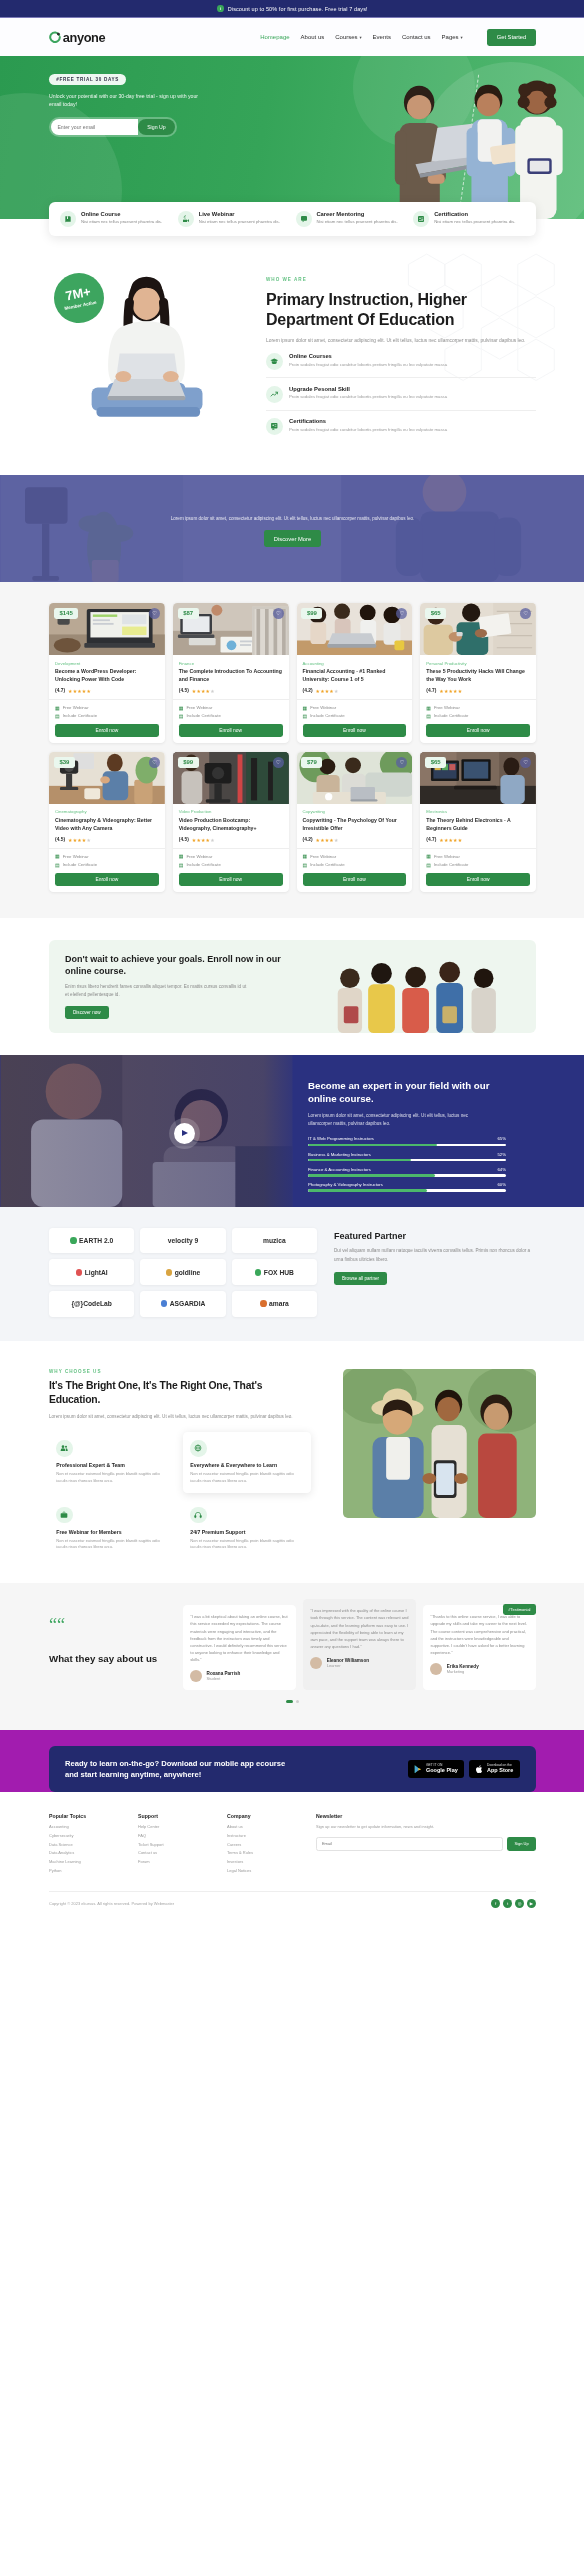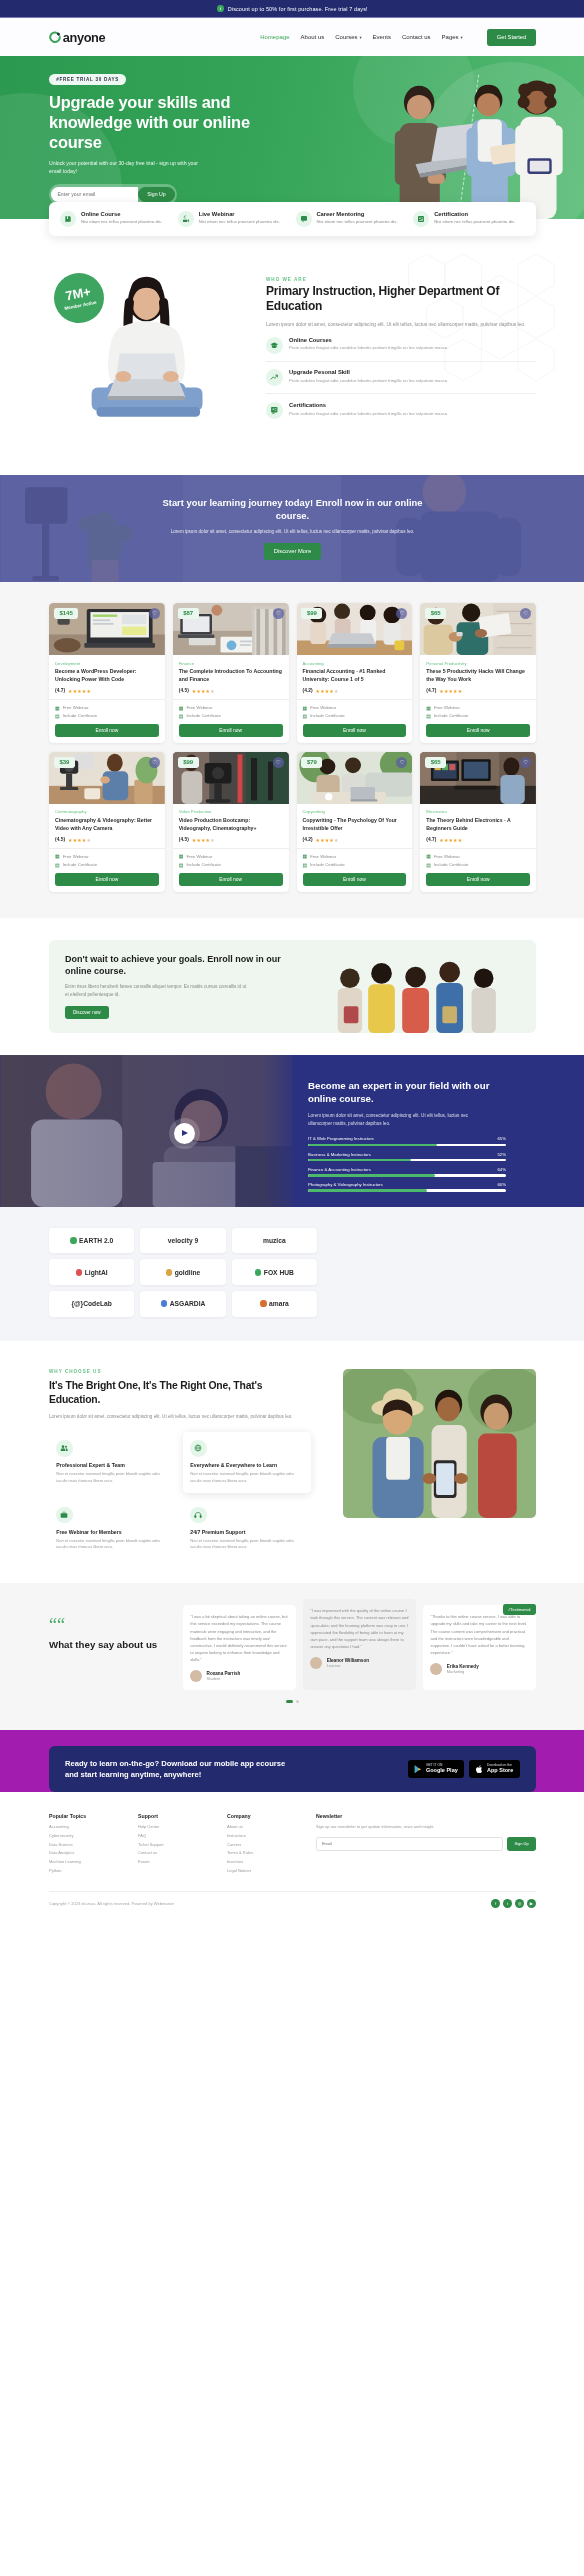--- a/index.html
+++ b/index.html
@@ -135,21 +135,21 @@
     position: absolute; left: 4.9px; top: 4.9px; width: 50px; height: 50px;
     border-radius: 50%; background: #3da55f; color: #fff;
     display: flex; flex-direction: column; align-items: center; justify-content: center;
     transform: rotate(-11deg); z-index: 4;
   }
   .badge7m .num { font-size: 12.8px; font-weight: bold; line-height: 1; }
   .badge7m .lbl { font-size: 4.6px; font-weight: bold; margin-top: 1.8px; }
   .ww-photo { position: relative; height: 183px; }
   .ww-right { flex: 1; padding-top: 8.5px; }
   .eyebrow { font-size: 4.6px; letter-spacing: 1px; color: #64c183; font-weight: bold; }
-  .ww-h2 { font-size: 12px; font-weight: bold; color: #1d1d1d; line-height: 1.3; margin-top: 2px; letter-spacing: -0.2px; }
+  .ww-h2 { font-size: 16px; font-weight: bold; color: #1d1d1d; line-height: 1.3; margin-top: 8px; letter-spacing: -0.2px; }
   .ww-p { font-size: 4.9px; color: #8d8d8d; line-height: 1.75; margin-top: 6px; }
   .ww-item { display: flex; gap: 6px; padding: 7.3px 0; border-bottom: 0.6px solid #eeeeee; }
   .ww-item:last-child { border-bottom: none; }
   .ww-item-ico {
     width: 17px; height: 17px; border-radius: 50%; background: #e4f5e9;
     flex-shrink: 0; display: flex; align-items: center; justify-content: center;
   }
   .ww-item-t { font-size: 5.8px; font-weight: bold; color: #1d1d1d; }
   .ww-item-d { font-size: 4.3px; color: #9a9a9a; line-height: 1.65; margin-top: 1.8px; }
 
@@ -264,21 +264,21 @@
   .why-ct { font-size: 5.2px; font-weight: bold; color: #1d1d1d; margin-top: 5.5px; }
   .why-cd { font-size: 4px; color: #9a9a9a; line-height: 1.7; margin-top: 3px; }
   .why-right { flex: 1; }
   .why-photo { height: 149px; border-radius: 4.9px; position: relative; overflow: hidden; }
 
   
   .testi { background: #f6f6f6; padding: 22px 0 27px; position: relative; }
   .testi-inner { width: 487px; margin: 0 auto; display: flex; gap: 12px; align-items: flex-start; }
   .testi-left { width: 122px; padding-top: 14.6px; }
   .quote-mark { font-size: 18px; color: #3da55f; line-height: .6; font-family: "Liberation Serif", serif; }
-  .testi-h { font-size: 9.7px; font-weight: bold; color: #1d1d1d; line-height: 1.3; margin-top: 8px; }
+  .testi-h { font-size: 9.7px; font-weight: bold; color: #1d1d1d; line-height: 1.3; margin-top: 22px; }
   .testi-cards { flex: 1; display: flex; gap: 7.3px; }
   .tcard { flex: 1; background: #fff; border-radius: 4.3px; padding: 8px 7.3px; }
   .tcard.mid { background: #f0f0f0; margin-top: -6px; }
   .tq { font-size: 4px; color: #8a8a8a; line-height: 1.8; }
   .tfoot { display: flex; align-items: center; gap: 4.3px; margin-top: 6.7px; }
   .tav { width: 12px; height: 12px; border-radius: 50%; background: #d3bba4; }
   .tname { font-size: 4.6px; font-weight: bold; color: #1d1d1d; }
   .trole { font-size: 4px; color: #9a9a9a; margin-top: 0.6px; }
   .badge-right {
     position: absolute; right: 49px; top: 21px; background: #2e8b47; color: #fff;
@@ -418,21 +418,20 @@
       <rect x="276" y="96" width="18" height="82" rx="9" fill="#f3f4f0"></rect>
       <rect x="336" y="96" width="18" height="82" rx="9" fill="#f3f4f0"></rect>
       <rect x="296" y="150" width="40" height="26" rx="4" fill="#3b3f78"></rect>
       <rect x="300" y="154" width="32" height="18" rx="2" fill="#e8e8ea"></rect>
     </svg>
   </div>
 
   <div class="hero-inner">
     <div class="hero-left">
       <span class="pill">#FREE TRIAL 30 DAYS</span>
-      <div class="hero-h1">Upgrade your skills and knowledge with our online course</div>
       <div class="hero-sub">Unlock your potential with our 30-day free trial - sign up with your email today!</div>
       <div class="signup">
         <input type="text" placeholder="Enter your email" style="">
         <button class="su-btn">Sign Up</button>
       </div>
     </div>
   </div>
 </div>
 
 <div class="featstrip-wrap">
@@ -604,21 +603,20 @@
     <ellipse cx="196" cy="96" rx="22" ry="14" fill="#6f8f6a"></ellipse>
     <rect x="150" y="140" width="44" height="36" rx="4" fill="#b79a86"></rect>
     <rect x="560" y="0" width="400" height="176" fill="#6d72a0"></rect>
     <circle cx="730" cy="28" r="36" fill="#c79a7e"></circle>
     <rect x="690" y="60" width="130" height="116" rx="16" fill="#4a5686"></rect>
     <rect x="650" y="70" width="44" height="96" rx="18" fill="#4a5686"></rect>
     <rect x="812" y="70" width="44" height="96" rx="18" fill="#4a5686"></rect>
   </svg>
   <div class="banner-overlay"></div>
   <div class="banner-inner">
-    <div class="banner-h">Start your learning journey today! Enroll now in our online course.</div>
     <div class="banner-p">Lorem ipsum dolor sit amet, consectetur adipiscing elit. Ut elit tellus, luctus nec ullamcorper mattis, pulvinar dapibus leo.</div>
     <button class="btn-green banner-btn">Discover More</button>
   </div>
 </div>
 
 <div class="courses">
 
   <div class="course-grid">
 
     <div class="ccard">
@@ -1082,20 +1080,25 @@
         </div>
       <div class="plogo">
           <span class="pdot" style="background:#4a7fd4"></span>
           <span>ASGARDIA</span>
         </div>
       <div class="plogo">
           <span class="pdot" style="background:#d96f2e"></span>
           <span>amara</span>
         </div>
     </div>
+    <div class="partners-right">
+      <div class="pr-h">Featured Partner</div>
+      <div class="pr-p">Dui vel aliquam nullam nullam natoque iaculis viverra convallis tellus. Primis non rhoncus dolor a urna finibus ultricies libero.</div>
+      <button class="pr-btn">Browse all partner</button>
+    </div>
   </div>
 </div>
 
 <div class="why">
   <div class="why-inner">
     <div class="why-left">
       <div class="eyebrow">WHY CHOOSE US</div>
       <div class="why-h">It's The Bright One, It's The Right One, That's Education.</div>
       <div class="why-p">Lorem ipsum dolor sit amet, consectetur adipiscing elit. Ut elit tellus, luctus nec ullamcorper mattis, pulvinar dapibus leo.</div>
 

